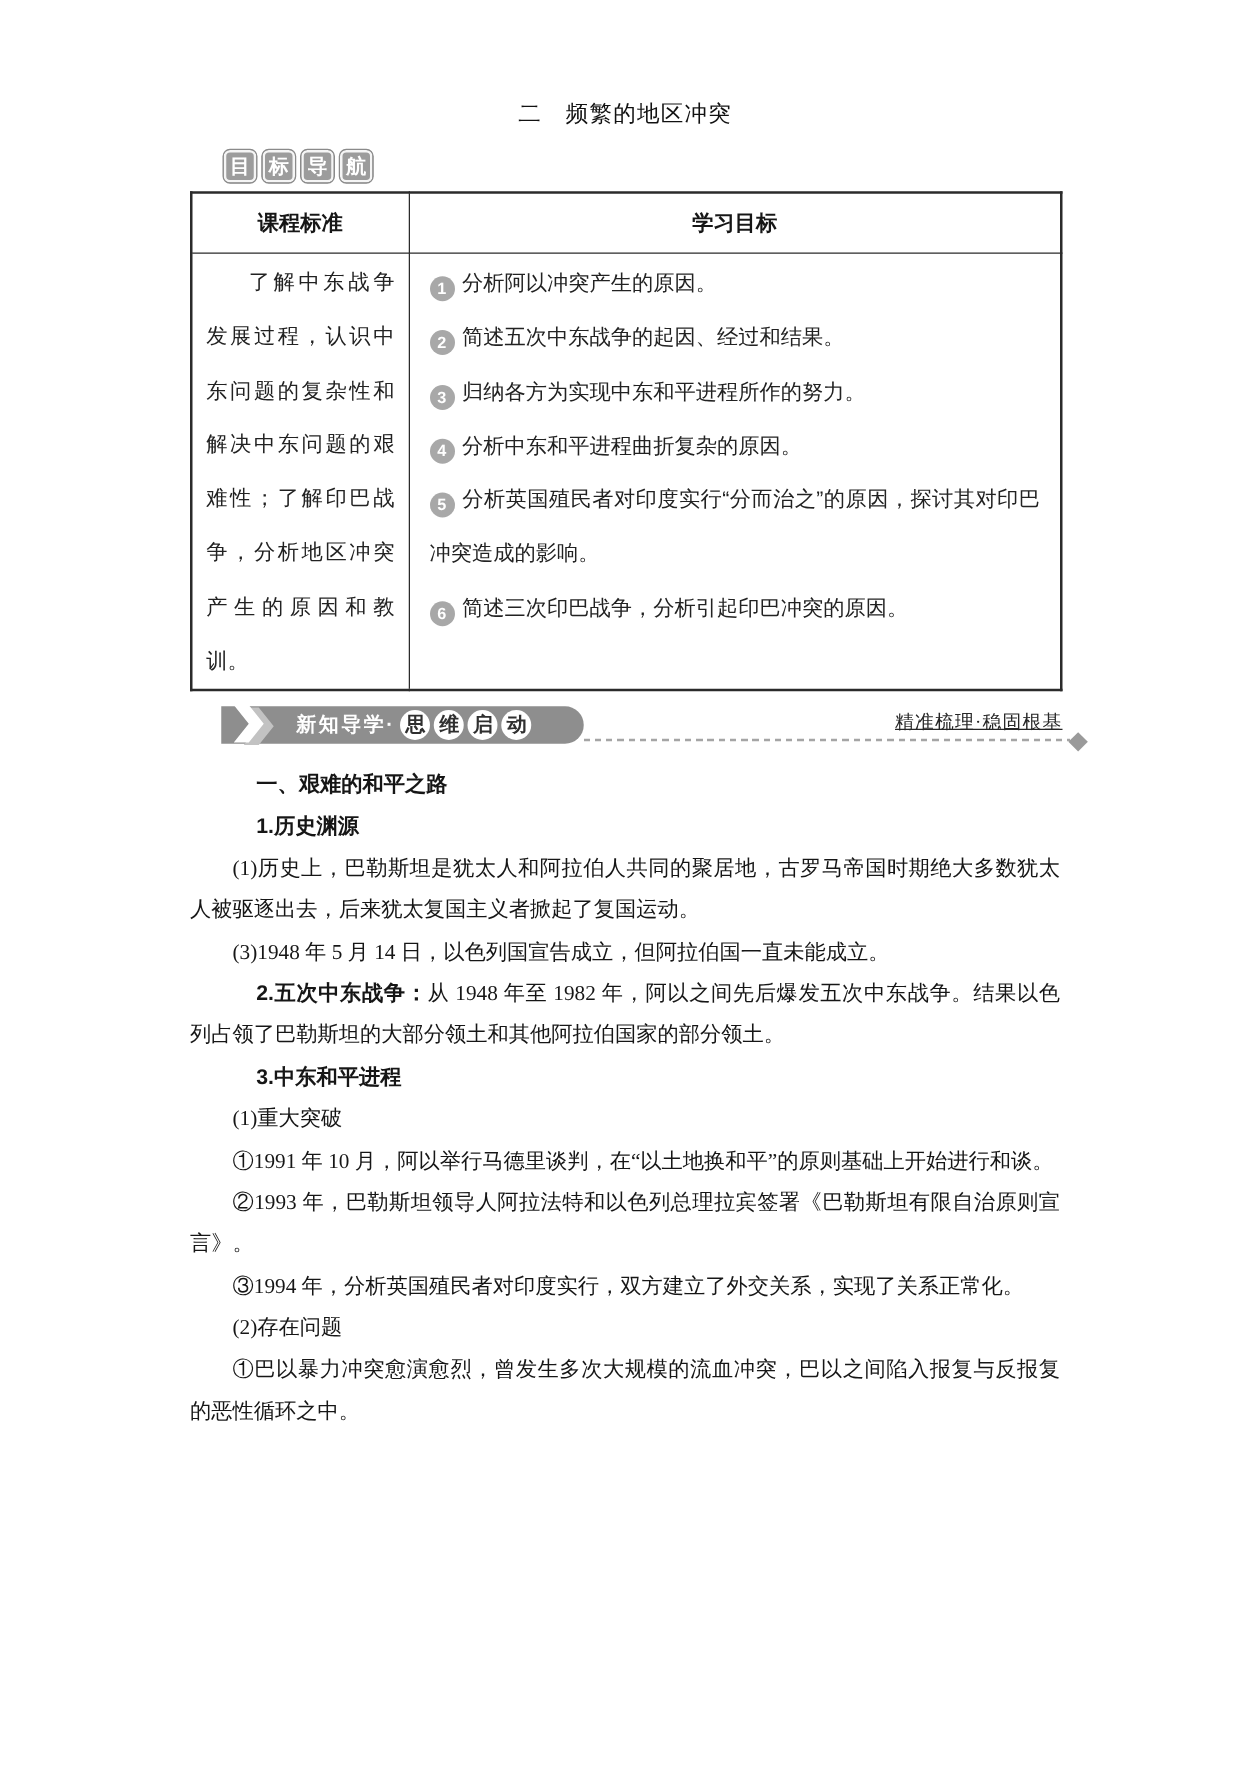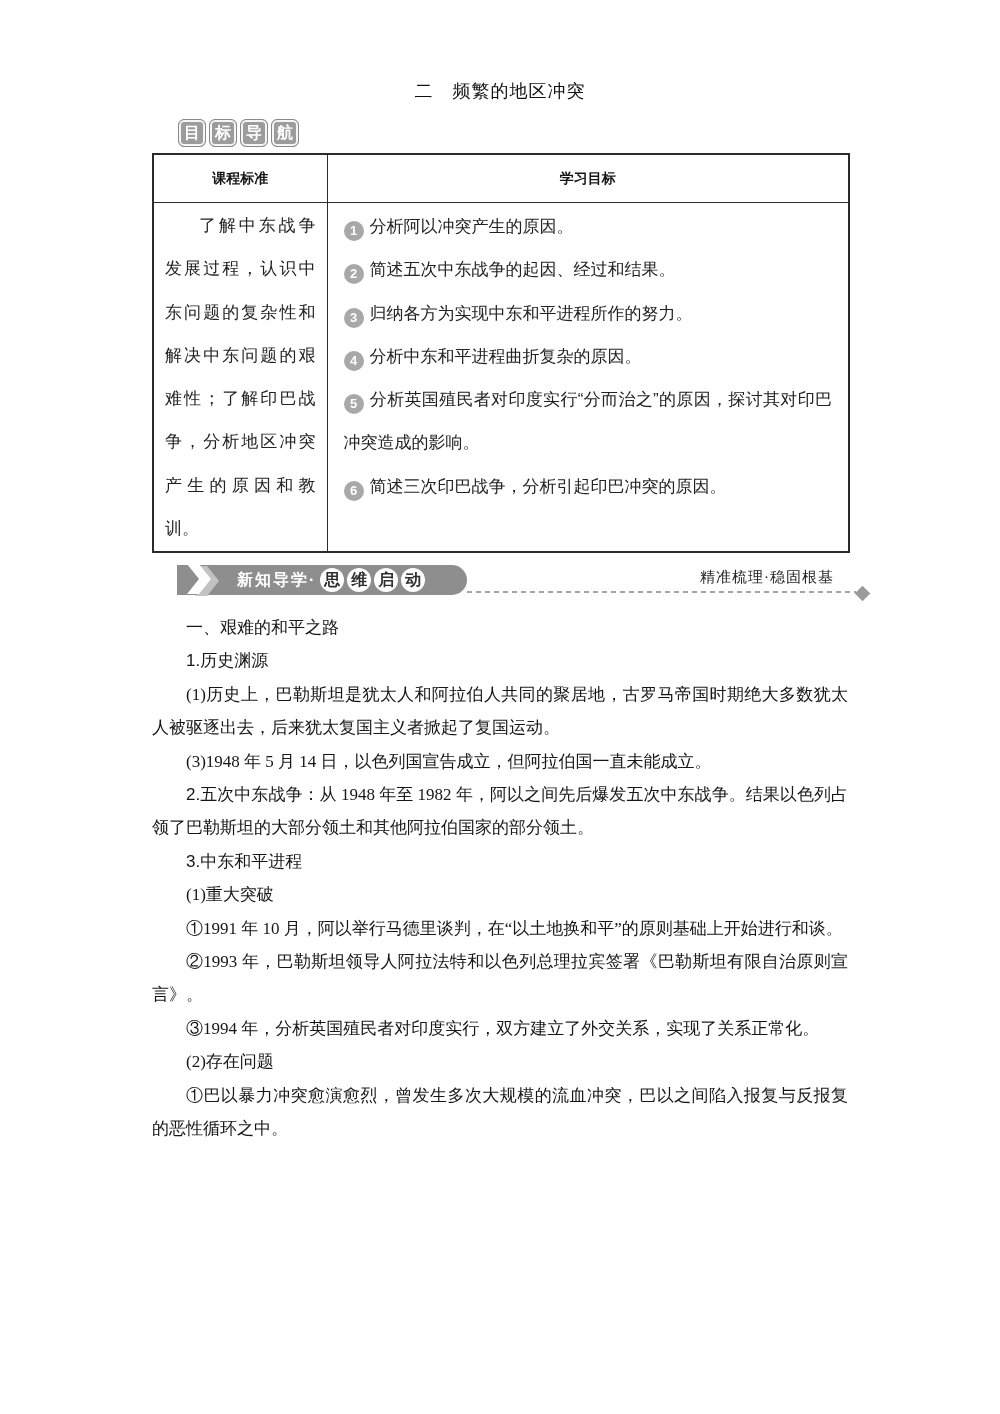--- a/index.html
+++ b/index.html
@@ -41,21 +41,21 @@
     border-collapse:collapse;
     table-layout:fixed;
     font-family:"Liberation Sans","DejaVu Sans",sans-serif;
   }
   .obj-table col.c1{width:174px;}
   .obj-table col.c2{width:522px;}
   .obj-table th,.obj-table td{border:1.5px solid #2b2b2b;}
   .obj-table{border:2px solid #2b2b2b;}
   .obj-table th{
     height:45px;
-    font-size:14px;font-weight:bold;color:#161616;
+    font-size:17px;font-weight:bold;color:#161616;
     text-align:center;vertical-align:middle;
   }
   .std-cell{
     height:347px;
     vertical-align:top;
     padding:1px 11px 0 11px;
     font-size:17px;line-height:43.3px;
     text-align:justify;text-indent:2em;
     color:#222;
   }
@@ -102,40 +102,42 @@
     background:#ffffff;color:#2f2f2f;
     font-family:"Liberation Sans","DejaVu Sans",sans-serif;
     font-weight:bold;font-size:16px;
     display:flex;align-items:center;justify-content:center;
   }
   .dotline{
     position:absolute;left:290px;right:12px;top:26px;height:2px;
     background-image:repeating-linear-gradient(90deg,#a5a5a5 0 5px,transparent 5px 9px);
   }
   .right-label{
-    position:absolute;right:34px;top:3px;
+    position:absolute;right:18px;top:3px;
     font-size:15px;color:#262626;letter-spacing:1px;
     font-family:"Liberation Serif","DejaVu Serif",serif;
+    text-decoration:underline;
   }
   .diamond{
     position:absolute;right:0;top:23px;
     width:11px;height:11px;background:#9a9a9a;
     transform:rotate(45deg);
   }
   
   .body-text{
     margin:10px 152px 0 152px;
     font-size:17px;line-height:33.4px;
     text-align:justify;
     color:#161616;
   }
   .body-text p{margin:0;text-indent:2em;}
   .body-text .b{
     font-family:"Liberation Sans","DejaVu Sans",sans-serif;
-    font-weight:normal;
+    font-weight:bold;
+    margin-left:19px;
   }
   .body-text .u{
     text-underline-offset:3px;
   }
 </style>
 </head>
 <body>
 
 <div class="page">
 

